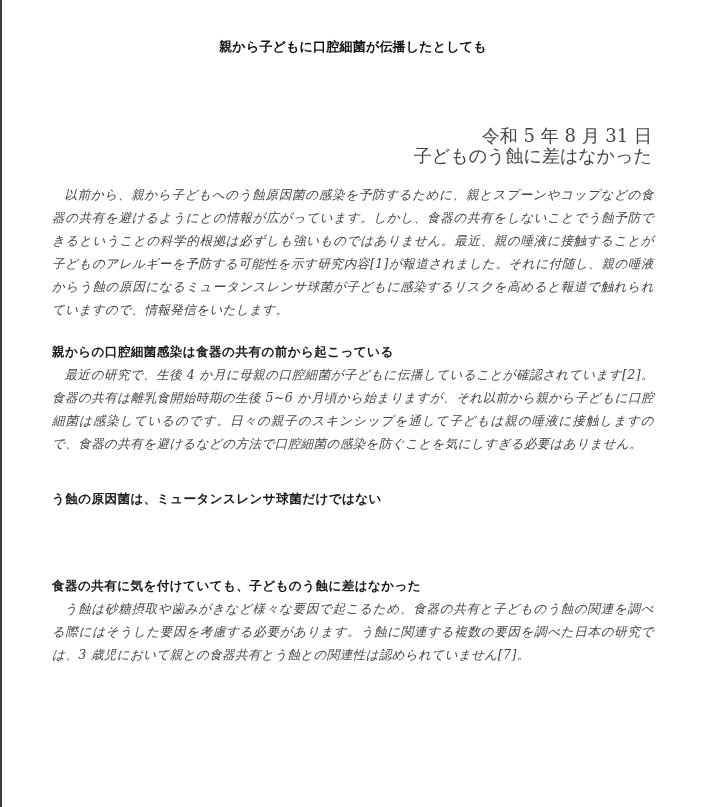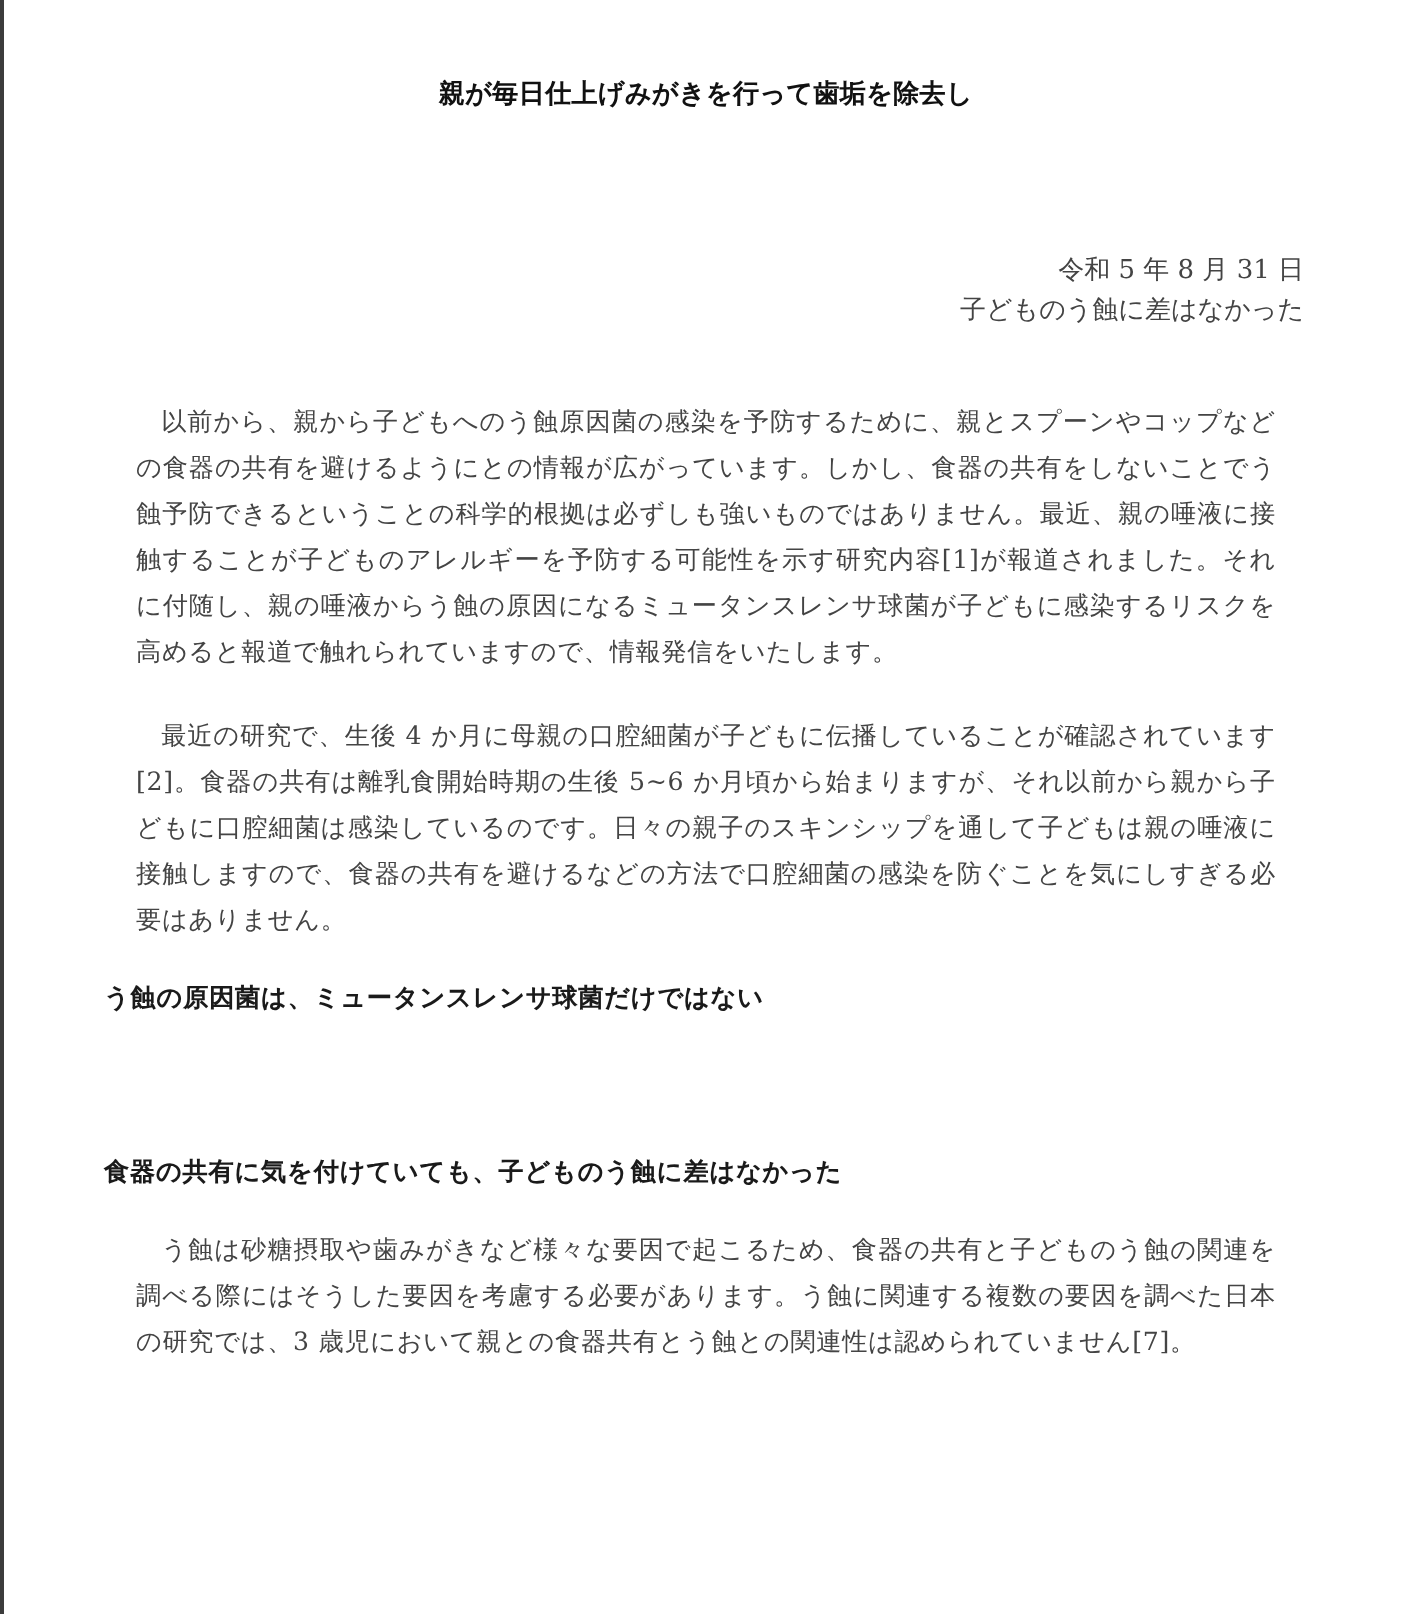--- a/index.html
+++ b/index.html
@@ -37,38 +37,39 @@
       font-weight: bold;
       font-size: 13px;
       color: #111111;
       letter-spacing: 0.2px;
     }
     .meta {
       position: absolute;
       top: 126px;
       right: 2px;
       text-align: right;
-      font-size: 13px;
+      font-size: 18px;
       line-height: 20px;
       color: #444444;
     }
     .body-text {
       position: absolute;
       left: 0;
       width: 602px;
       font-size: 12.6px;
       line-height: 23px;
       color: #444444;
       text-align: justify;
       text-justify: inter-character;
       letter-spacing: 0.35px;
     }
     .para {
-      margin: 16px;
+      margin: 0;
       text-indent: 1em;
+      font-style: italic;
     }
     .heading {
       margin: 0;
       font-family: "DejaVu Sans", "Liberation Sans", sans-serif;
       font-weight: bold;
       font-size: 12.6px;
       line-height: 23px;
       color: #1a1a1a;
       letter-spacing: 0.4px;
     }
@@ -78,32 +79,33 @@
       width: 602px;
     }
   </style>
 </head>
 <body>
 
 <div class="left-edge"></div>
 
 <div class="page">
 
-  <div class="title">親が毎日仕上げみがきを行って歯垢を除去し</div>
+  <div class="title">親から子どもに口腔細菌が伝播したとしても</div>
 
   <div class="meta">
     <div>令和 5 年 8 月 31 日</div>
     <div>子どものう蝕に差はなかった</div>
   </div>
 
   <div class="body-text" style="top:183px;">
     <p class="para">以前から、親から子どもへのう蝕原因菌の感染を予防するために、親とスプーンやコップなどの食器の共有を避けるようにとの情報が広がっています。しかし、食器の共有をしないことでう蝕予防できるということの科学的根拠は必ずしも強いものではありません。最近、親の唾液に接触することが子どものアレルギーを予防する可能性を示す研究内容[1]が報道されました。それに付随し、親の唾液からう蝕の原因になるミュータンスレンサ球菌が子どもに感染するリスクを高めると報道で触れられていますので、情報発信をいたします。</p>
   </div>
 
   <div class="section body-text" style="top:340px;">
+    <p class="heading">親からの口腔細菌感染は食器の共有の前から起こっている</p>
     <p class="para">最近の研究で、生後 4 か月に母親の口腔細菌が子どもに伝播していることが確認されています[2]。食器の共有は離乳食開始時期の生後 5~6 か月頃から始まりますが、それ以前から親から子どもに口腔細菌は感染しているのです。日々の親子のスキンシップを通して子どもは親の唾液に接触しますので、食器の共有を避けるなどの方法で口腔細菌の感染を防ぐことを気にしすぎる必要はありません。</p>
   </div>
 
   <div class="section body-text" style="top:487px;">
     <p class="heading">う蝕の原因菌は、ミュータンスレンサ球菌だけではない</p>
   </div>
 
   <div class="section body-text" style="top:574px;">
     <p class="heading">食器の共有に気を付けていても、子どものう蝕に差はなかった</p>
     <p class="para">う蝕は砂糖摂取や歯みがきなど様々な要因で起こるため、食器の共有と子どものう蝕の関連を調べる際にはそうした要因を考慮する必要があります。う蝕に関連する複数の要因を調べた日本の研究では、3 歳児において親との食器共有とう蝕との関連性は認められていません[7]。</p>

